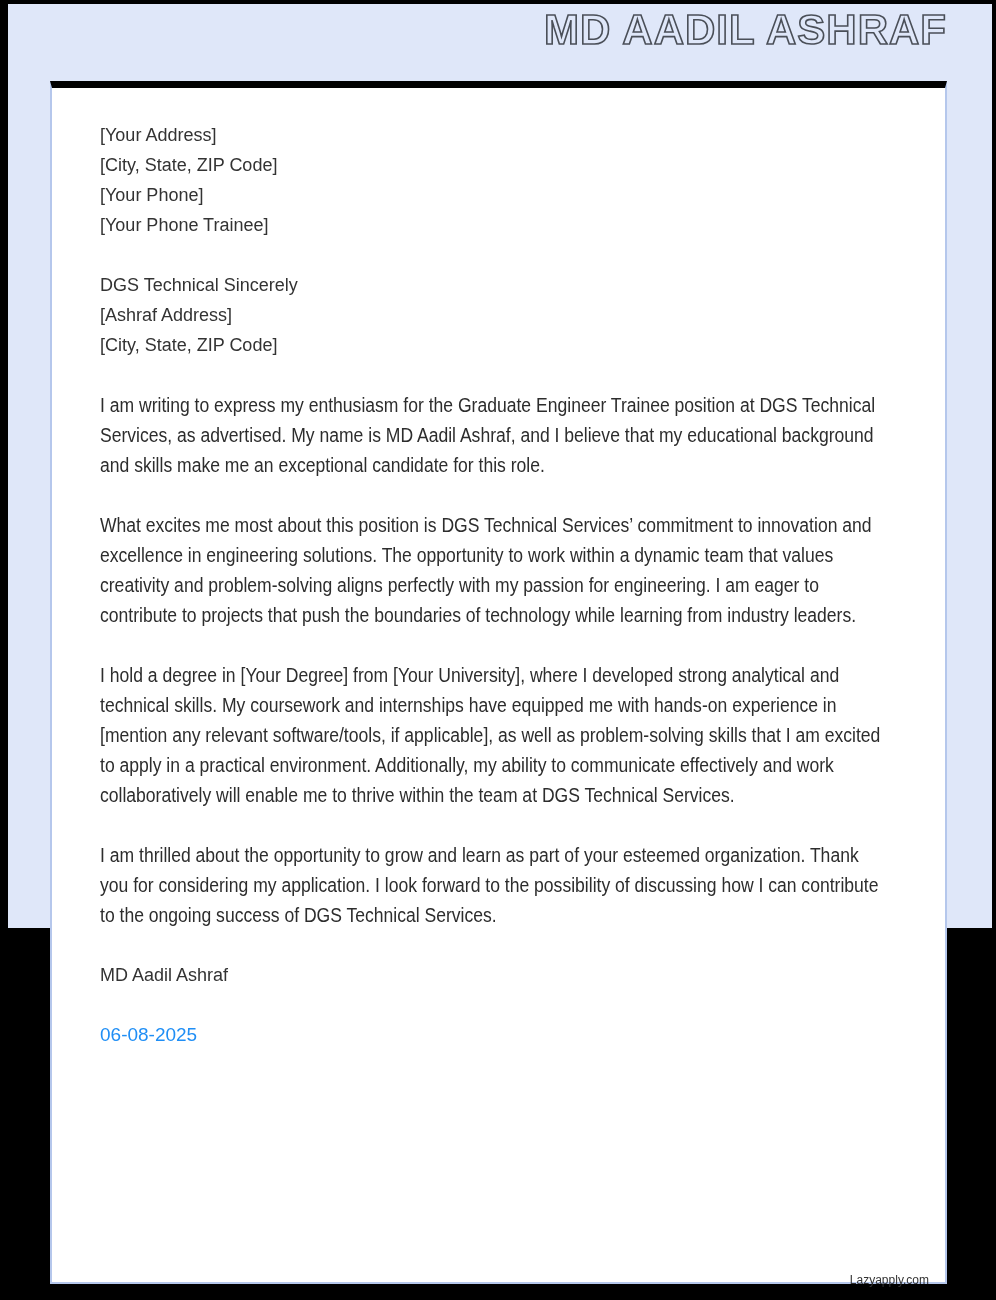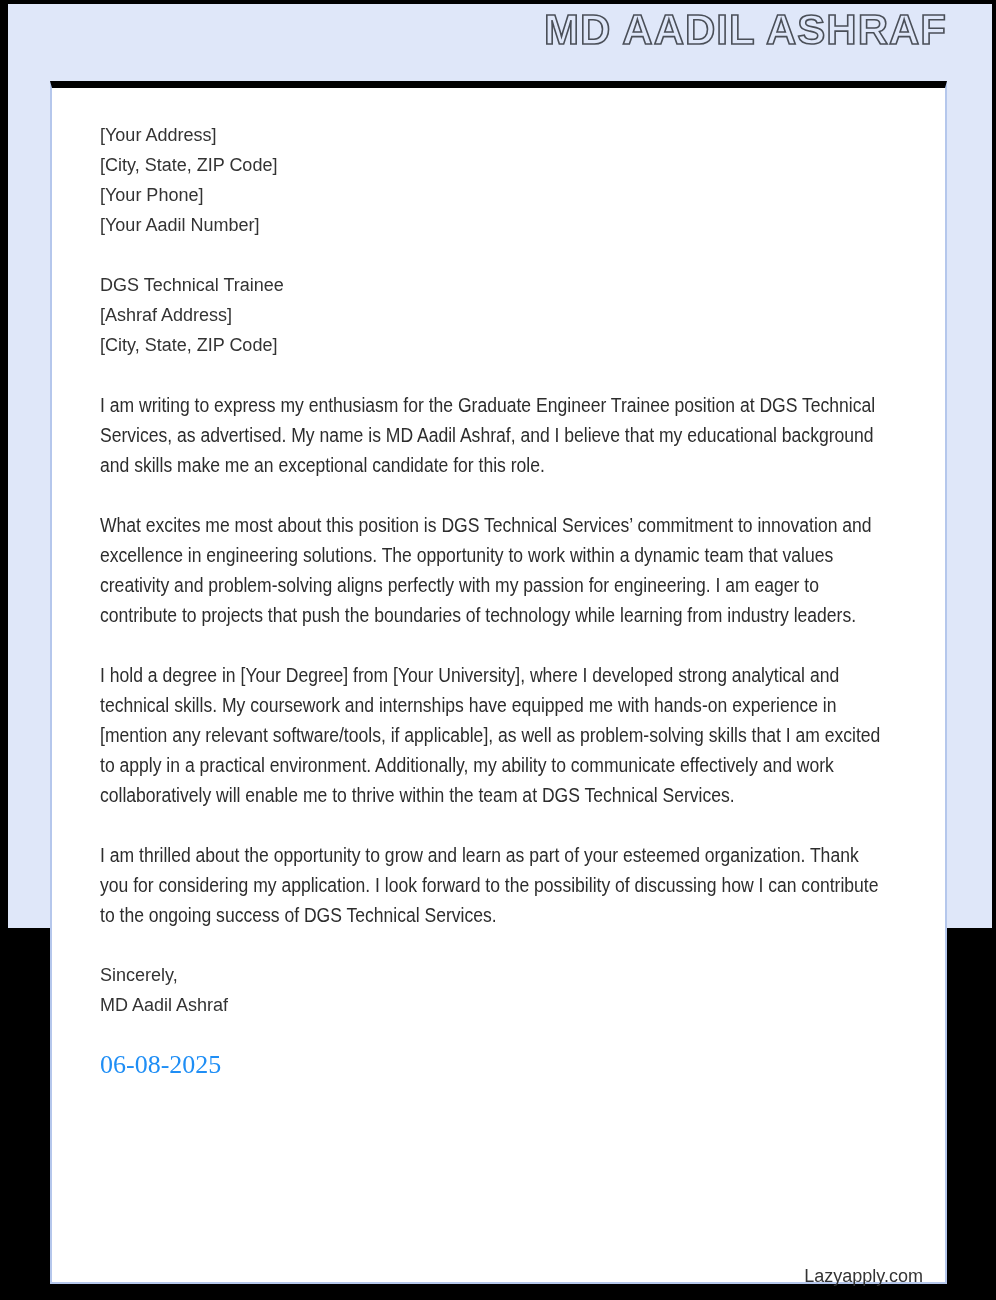--- a/index.html
+++ b/index.html
@@ -56,64 +56,62 @@
     margin: 0 0 30px 0;
     font-size: 19.5px;
     line-height: 30px;
     color: #2d2d2d;
     transform: scaleX(0.9);
     transform-origin: left top;
     width: 111.1%;
   }
   .date-line {
     margin-top: 12px;
-    font-size: 26px;
+    font-size: 19px;
     color: #1f8ef5;
-    font-family: Liberation Serif, serif;
   }
   .watermark {
     position: absolute;
-    right: 22px;
+    right: 16px;
     bottom: -5px;
-    font-size: 18px;
+    font-size: 12px;
     color: #333333;
     white-space: nowrap;
   }
 </style>
 </head>
 <body>
 
 <div class="screen">
 
   <div class="header-title">MD AADIL ASHRAF</div>
 
   <div class="document">
     <div class="letter">
 
       <div class="block">
         <span class="line">[Your Address]</span>
         <span class="line">[City, State, ZIP Code]</span>
         <span class="line">[Your Phone]</span>
-        <span class="line">[Your Aadil Number]</span>
+        <span class="line">[Your Phone Trainee]</span>
       </div>
 
       <div class="block">
-        <span class="line">DGS Technical Trainee</span>
+        <span class="line">DGS Technical Sincerely</span>
         <span class="line">[Ashraf Address]</span>
         <span class="line">[City, State, ZIP Code]</span>
       </div>
 
 
       <p class="para">I am writing to express my enthusiasm for the Graduate Engineer Trainee position at DGS Technical Services, as advertised. My name is MD Aadil Ashraf, and I believe that my educational background and skills make me an exceptional candidate for this role.</p>
       <p class="para">What excites me most about this position is DGS Technical Services’ commitment to innovation and excellence in engineering solutions. The opportunity to work within a dynamic team that values creativity and problem-solving aligns perfectly with my passion for engineering. I am eager to contribute to projects that push the boundaries of technology while learning from industry leaders.</p>
       <p class="para">I hold a degree in [Your Degree] from [Your University], where I developed strong analytical and technical skills. My coursework and internships have equipped me with hands-on experience in [mention any relevant software/tools, if applicable], as well as problem-solving skills that I am excited to apply in a practical environment. Additionally, my ability to communicate effectively and work collaboratively will enable me to thrive within the team at DGS Technical Services.</p>
       <p class="para">I am thrilled about the opportunity to grow and learn as part of your esteemed organization. Thank you for considering my application. I look forward to the possibility of discussing how I can contribute to the ongoing success of DGS Technical Services.</p>
 
       <div class="block">
-        <span class="line">Sincerely,</span>
         <span class="line">MD Aadil Ashraf</span>
       </div>
 
       <div class="date-line">06-08-2025</div>
     </div>
 
     <div class="watermark">Lazyapply.com</div>
   </div>
 
 </div>

